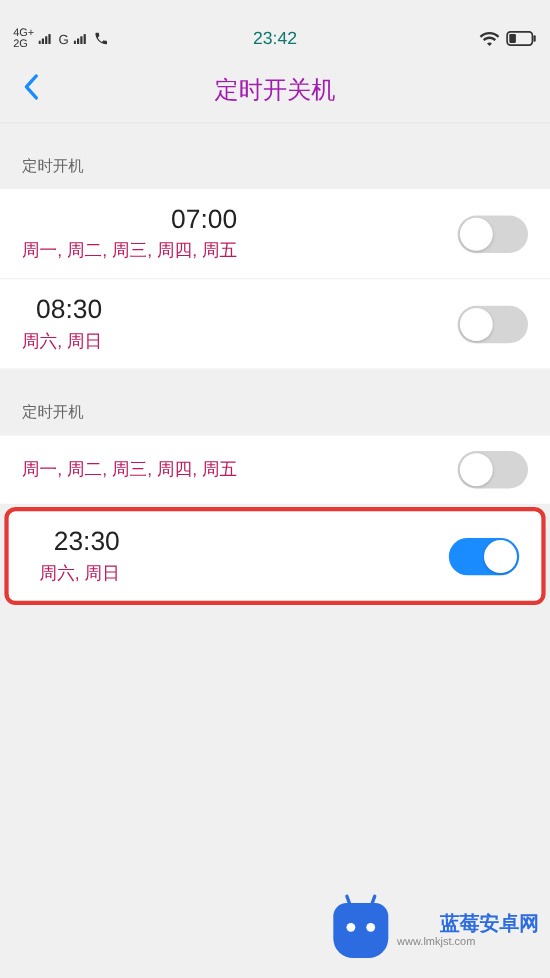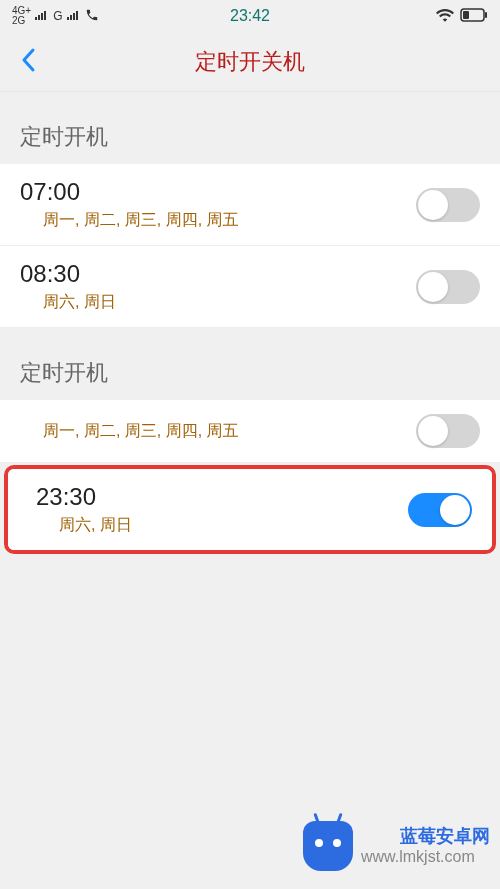--- a/index.html
+++ b/index.html
@@ -16,20 +16,21 @@
       overflow: hidden;
     }
     .status-bar {
       height: 32px;
       display: flex;
       align-items: center;
       justify-content: space-between;
       padding: 0 12px;
       font-size: 12px;
       color: #333;
+      margin-top: 20px;
     }
     .status-left {
       display: flex;
       align-items: center;
       gap: 4px;
     }
     .status-left .net-group {
       display: flex;
       flex-direction: column;
       line-height: 1;
@@ -63,52 +64,52 @@
       padding: 8px;
       cursor: pointer;
     }
     .back-button svg {
       stroke: #1a8cff;
     }
     .header-title {
       margin: 4px auto;
       font-size: 22px;
       font-weight: 500;
-      color: #b91c1c;
+      color: #a21caf;
     }
     .section-header {
       padding: 30px 20px 12px 20px;
-      font-size: 22px;
+      font-size: 14px;
       color: #666;
     }
     .row {
       background: #fff;
       padding: 14px 20px;
       display: flex;
       align-items: center;
       justify-content: space-between;
       border-bottom: 1px solid #eee;
+      text-align: right;
     }
     .row:last-child {
       border-bottom: none;
     }
     .row-content {
       display: flex;
       flex-direction: column;
       gap: 4px;
     }
     .row-time {
       font-size: 24px;
       color: #222;
       font-weight: 400;
     }
     .row-days {
       font-size: 16px;
-      color: #a16207;
-      margin-left: 23px;
+      color: #be185d;
     }
     .toggle {
       width: 64px;
       height: 34px;
       border-radius: 17px;
       position: relative;
       cursor: pointer;
       transition: background 0.2s;
     }
     .toggle.off {
@@ -186,21 +187,21 @@
       flex-direction: column;
       line-height: 1.2;
     }
     .watermark-title {
       font-size: 18px;
       color: #2d6be0;
       font-weight: bold;
       margin-left: 39px;
     }
     .watermark-url {
-      font-size: 16px;
+      font-size: 10px;
       color: #888;
     }
   </style>
 </head>
 <body>
 
 <div class="status-bar">
   <div class="status-left">
     <span class="net-group">
       <span>4G+</span>

